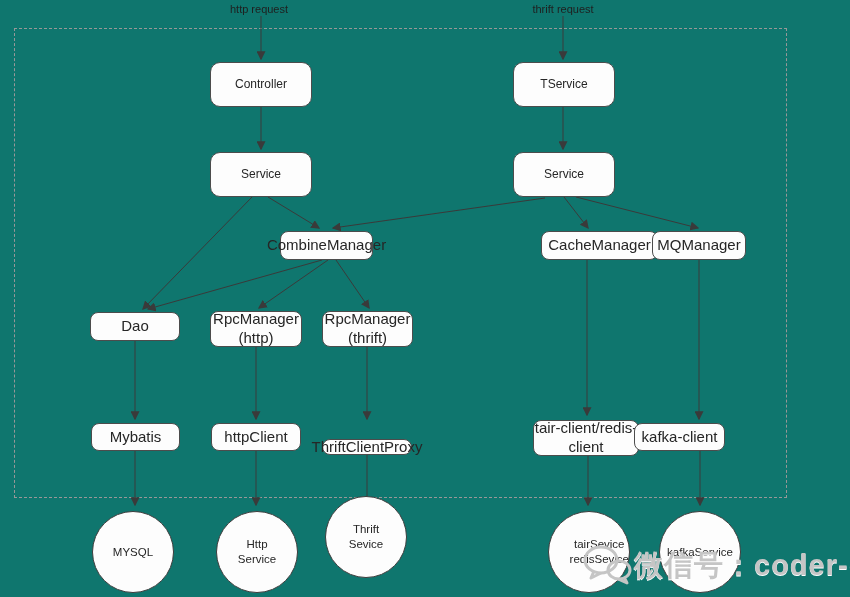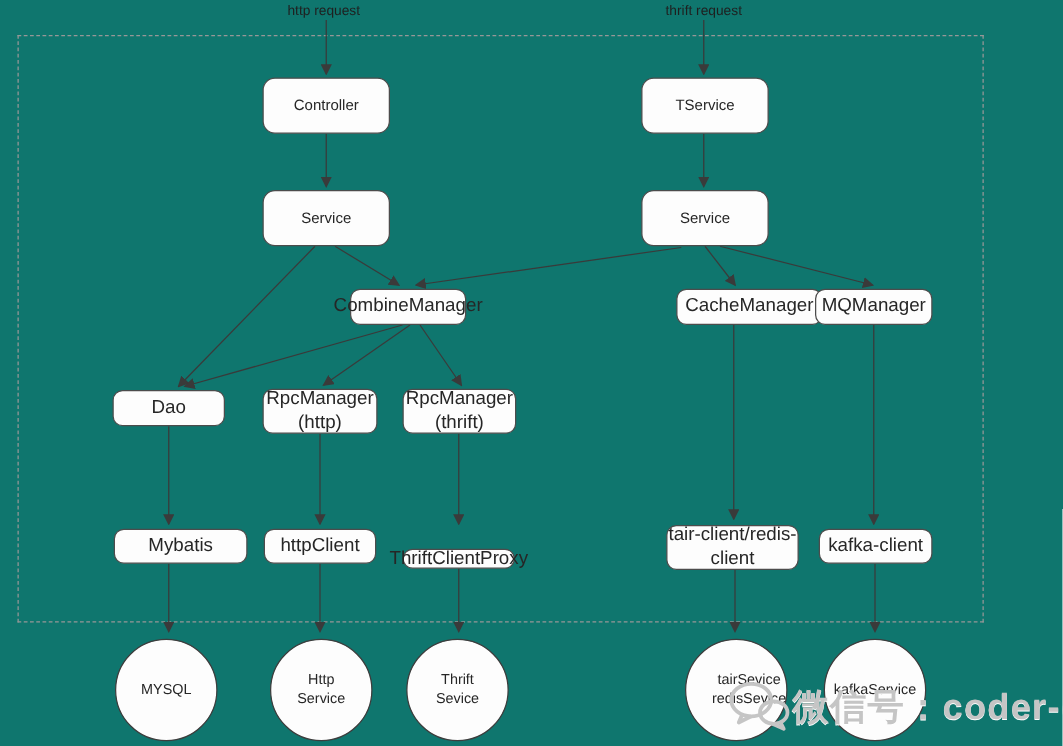--- a/index.html
+++ b/index.html
@@ -33,28 +33,28 @@
   .n-controller{left:210px;top:62px;width:102px;height:45px;}
   .n-tservice{left:513px;top:62px;width:102px;height:45px;}
   .n-service-left{left:210px;top:152px;width:102px;height:45px;}
   .n-service-right{left:513px;top:152px;width:102px;height:45px;}
   .n-combine{left:280px;top:231px;width:93px;height:29px;}
   .n-cache{left:541px;top:231px;width:117px;height:29px;}
   .n-mq{left:652px;top:231px;width:94px;height:29px;}
   .n-dao{left:90px;top:312px;width:90px;height:29px;}
   .n-httpmgr{left:210px;top:311px;width:92px;height:36px;}
   .n-rpcmgr{left:322px;top:311px;width:91px;height:36px;}
-  .n-mybatis{left:91px;top:423px;width:107px;height:28px;}
+  .n-mybatis{left:91px;top:423px;width:89px;height:28px;}
   .n-httpclient{left:211px;top:423px;width:90px;height:28px;align-items:center;}
   .n-thriftproxy{left:322px;top:439px;width:90px;height:16px;}
   .n-tairclient{left:533px;top:420px;width:106px;height:36px;}
-  .n-kafkaclient{left:655px;top:423px;width:91px;height:28px;align-items:center;}
+  .n-kafkaclient{left:634px;top:423px;width:91px;height:28px;align-items:center;}
   .c-mysql{left:92px;top:511px;}
   .c-http{left:216px;top:511px;}
-  .c-thrift{left:325px;top:511px;}
+  .c-thrift{left:325px;top:496px;}
   .c-tair{left:548px;top:511px;justify-content:flex-end;}
   .c-kafka{left:659px;top:511px;}
   .watermark{
     position:absolute;left:582px;top:543px;z-index:4;display:flex;align-items:center;
     color:#c5c5c5;font-size:29px;font-weight:bold;letter-spacing:1px;
     white-space:nowrap;text-shadow:0 1px 0 #ffffff;
   }
   .wm-logo{margin-right:2px;flex:0 0 auto;}
 </style>
 </head>

